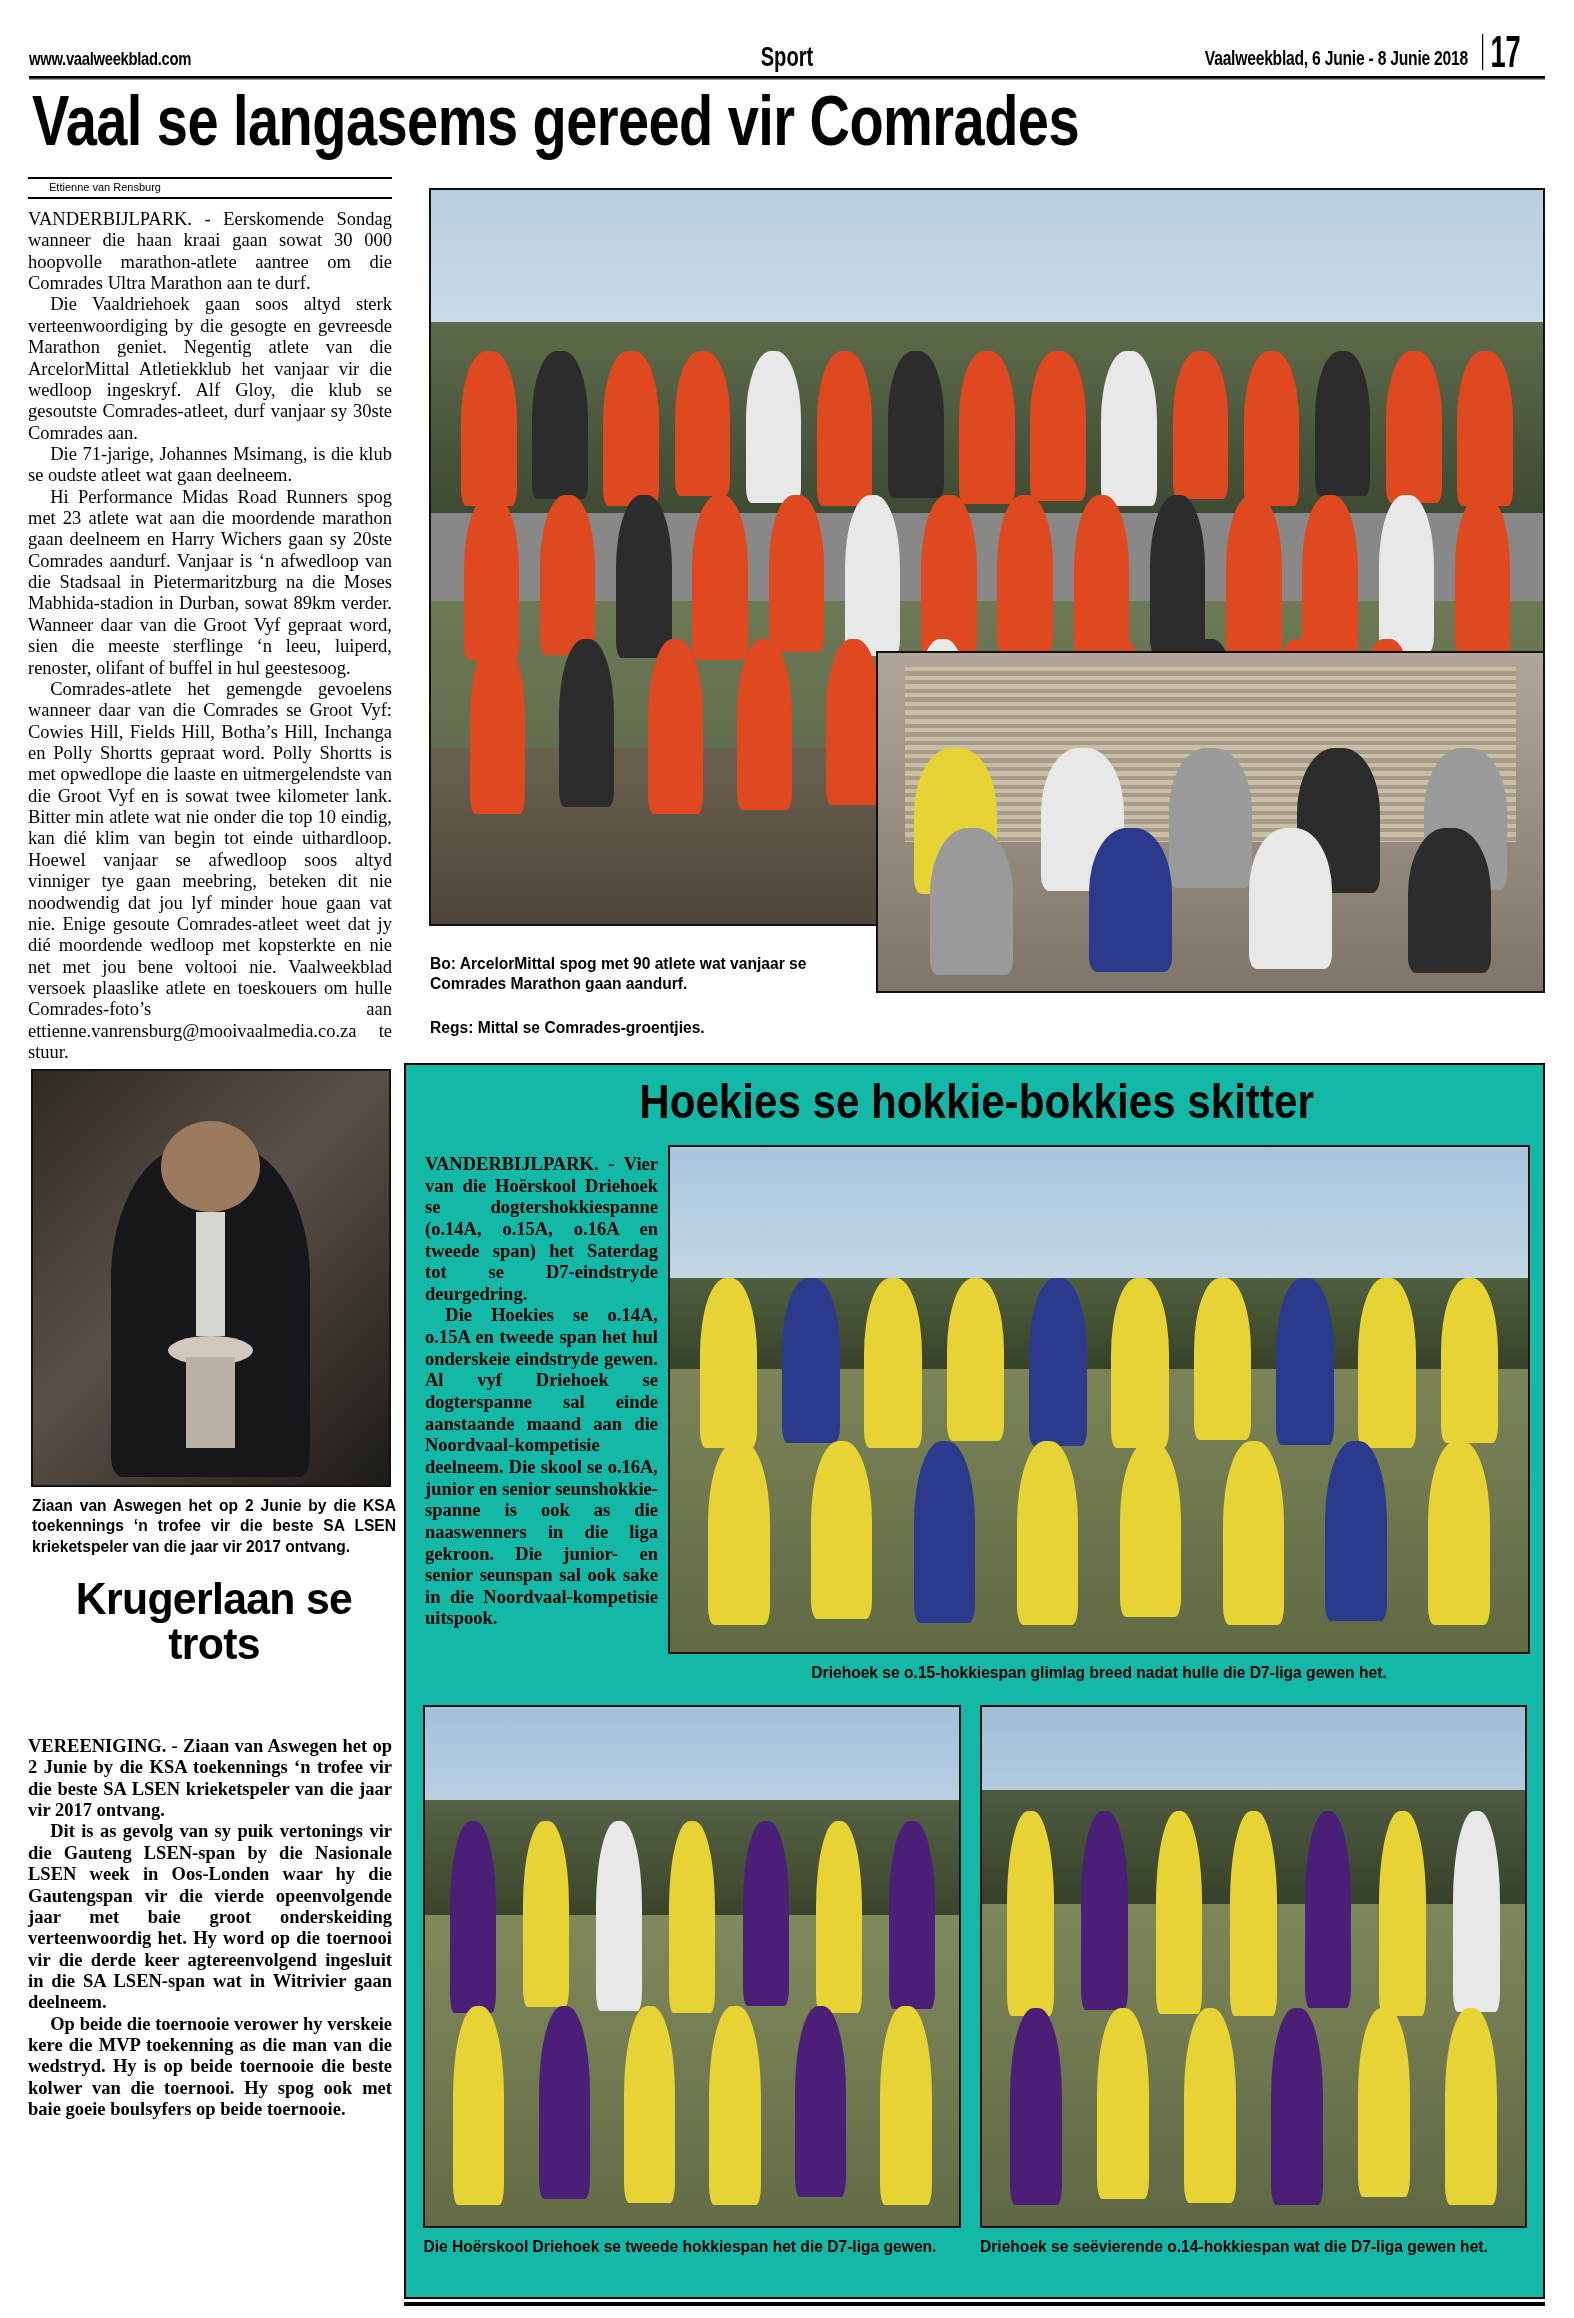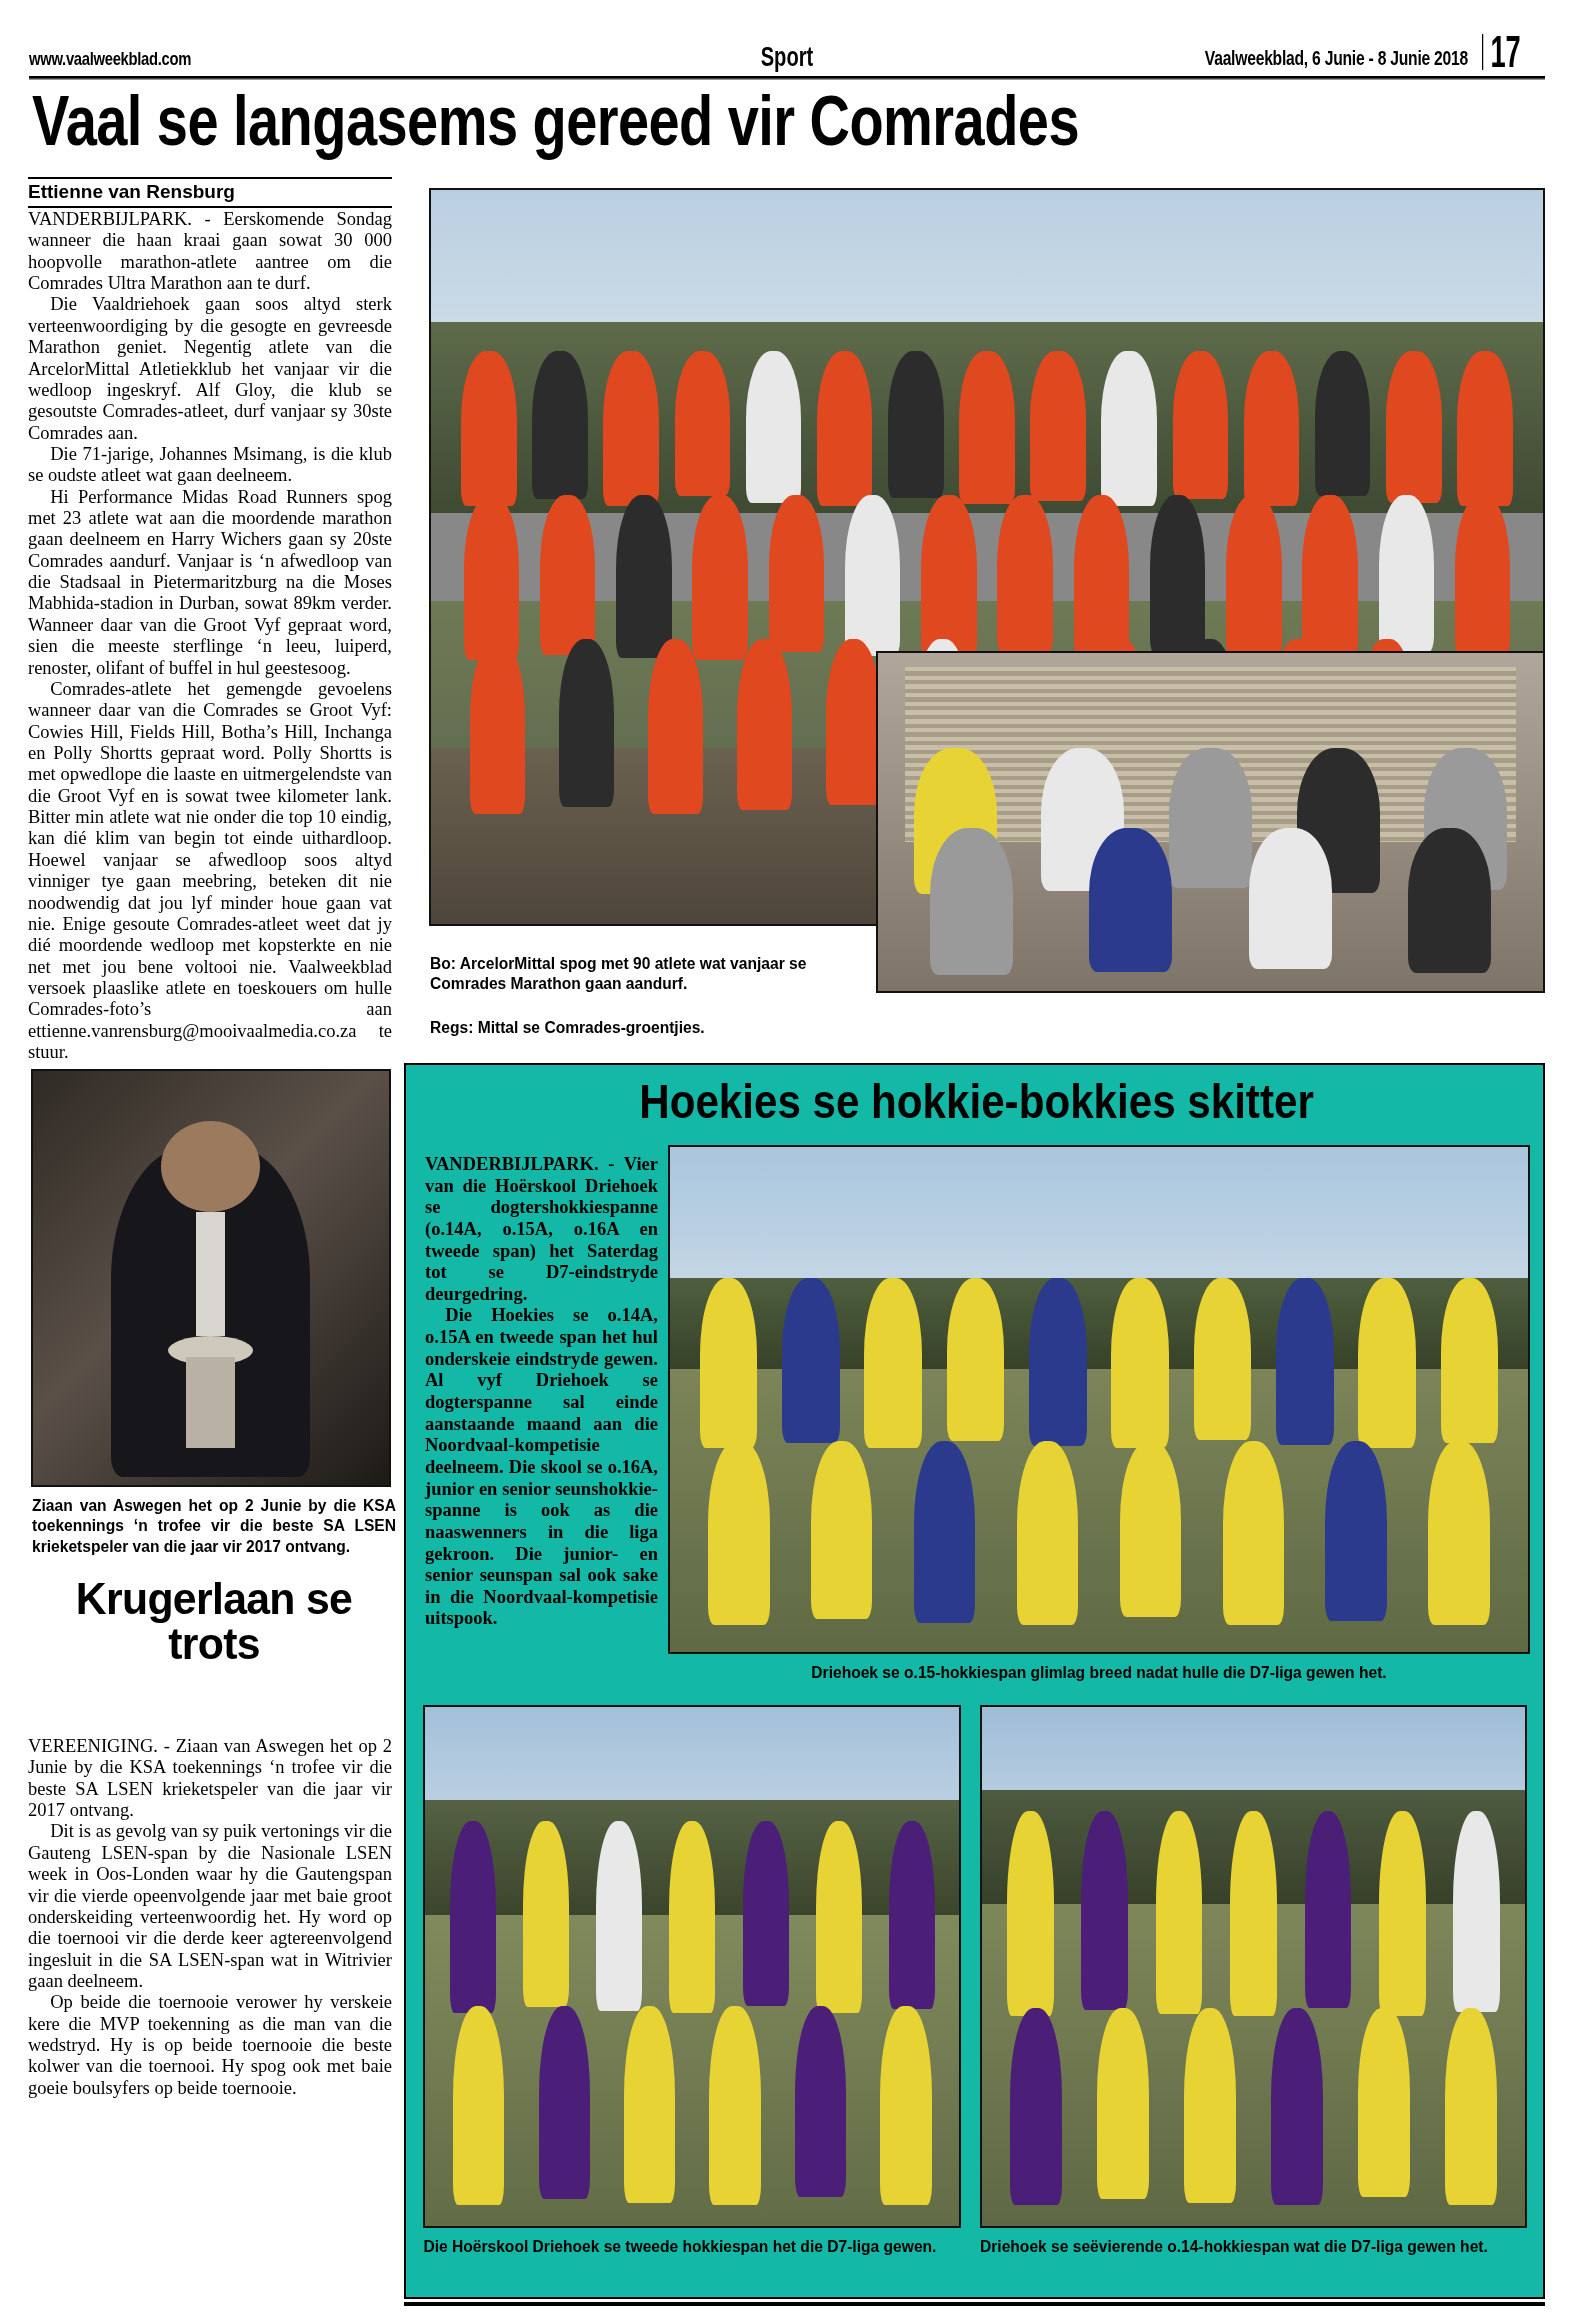--- a/index.html
+++ b/index.html
@@ -61,21 +61,21 @@
   }
 
   
   .byline-box {
     position:absolute; left:28px; top:177px; width:364px;
     border-top:2.2px solid #000; border-bottom:2.2px solid #000;
     padding:2.2px 0 2.9px 0;
   }
   .byline {
     font-family:"Liberation Sans", sans-serif;
-    font-weight:bold; font-size:19px; line-height:1.15;
+    font-weight:normal; font-size:11px; line-height:1.15;margin-left:21px;
   }
   .col1 {
     position:absolute; left:28px; top:209px; width:364px;
     font-size:18.5px; line-height:1.155;
     text-align:justify;
     -webkit-hyphens:none; hyphens:none;
   }
   .col1 p { margin:0; text-indent:1.2em; }
   .col1 p.lead { text-indent:0; }
 
@@ -114,21 +114,21 @@
     font-family:"Liberation Sans", sans-serif;
     font-weight:bold; font-size:45px; line-height:1.0;
     text-align:center;
     transform:scaleX(0.95); transform-origin:center top;
     letter-spacing:-0.7px;
   }
   .col-krug {
     position:absolute; left:28px; top:1736px; width:364px;
     font-size:18.5px; line-height:1.155; text-align:justify;
   }
-  .col-krug p { margin:0; text-indent:1.2em; }
+  .col-krug p { margin:0; text-indent:1.2em;font-weight:bold; }
   .col-krug p.lead { text-indent:0; }
   .col-krug p.ital { font-style:italic; font-weight:bold; }
 
   
   .hockey-panel {
     position:absolute; left:404px; top:1063px; width:1141px; height:1236px;
     background:#14b8a6;
     border:2.9px solid #000;
   }
   .hockey-headline {

